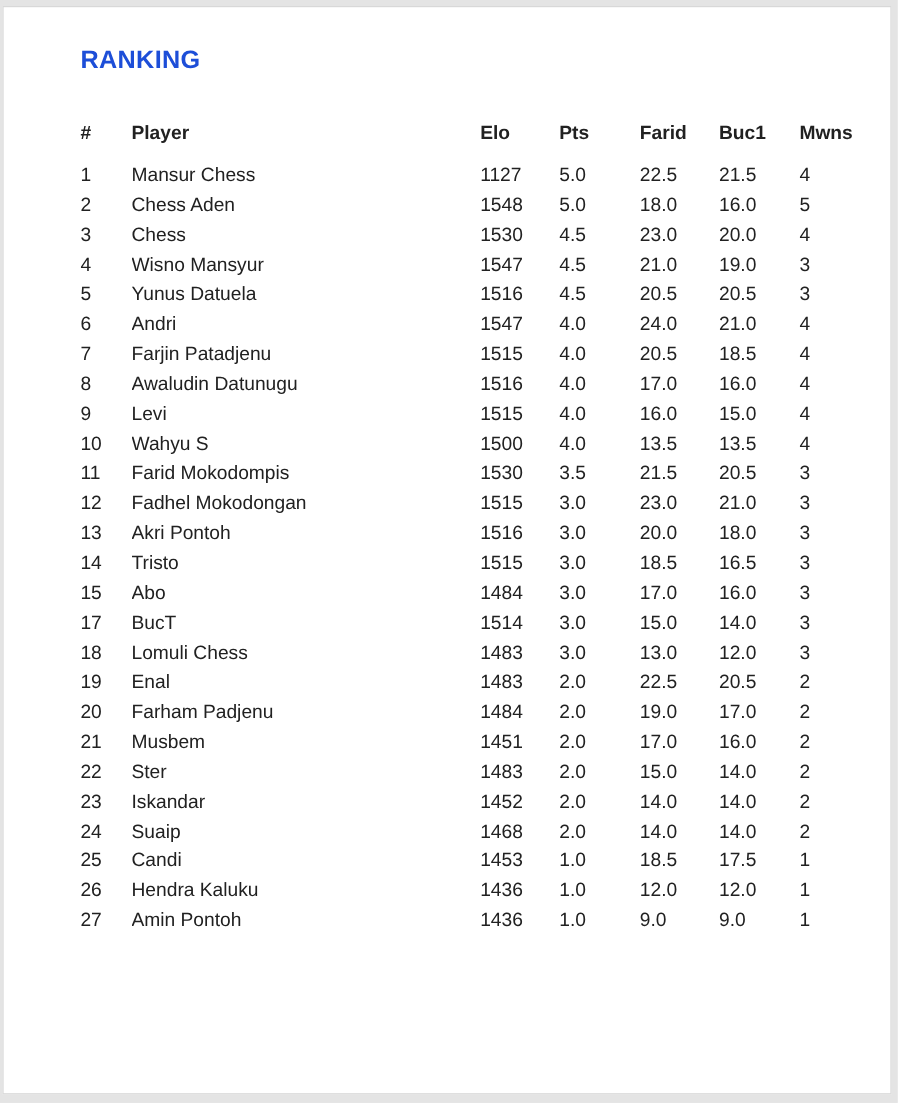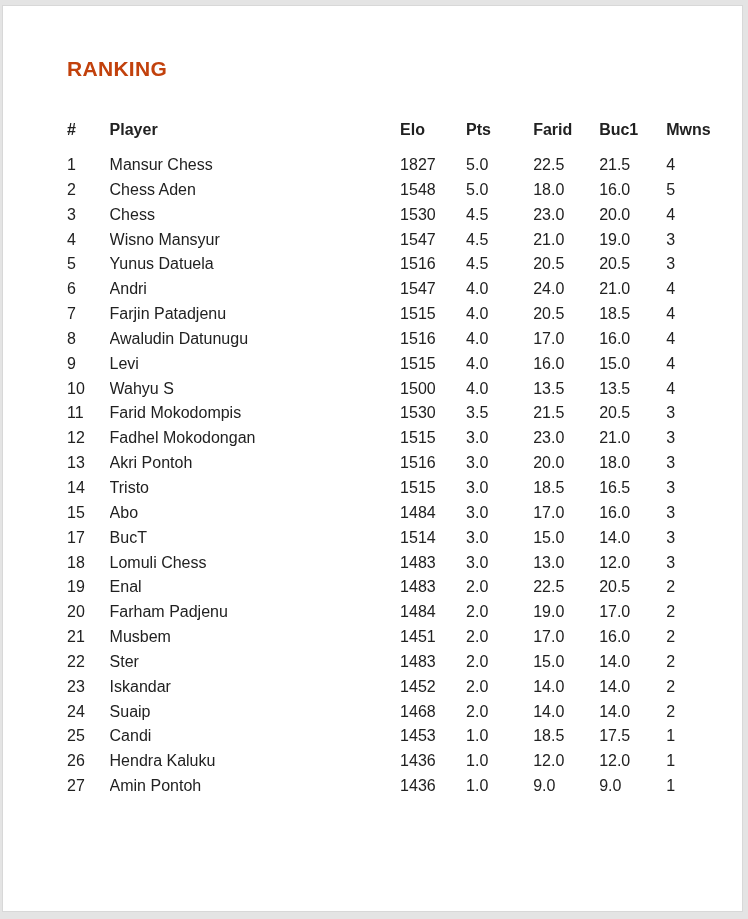--- a/index.html
+++ b/index.html
@@ -14,25 +14,25 @@
     top: 5px; left: 2px; right: 5px; bottom: 7px;
     background: #ffffff;
     border: 1px solid #d8d8d8;
     overflow: hidden;
   }
   .content {
     padding-left: 64px;
     padding-right: 20px;
   }
   .page-title {
-    margin-top: 50px;
+    margin-top: 32px;
     font-size: 21px;
     font-weight: 700;
     letter-spacing: 0.3px;
-    color: #c2410c;
+    color: #1d4ed8;
     line-height: 26px;
   }
   table.ranking {
     margin-top: 38px;
     border-collapse: collapse;
     table-layout: fixed;
     width: 662px;
     color: #212121;
   }
   col.c-rank  { width: 40px; }
@@ -88,21 +88,21 @@
           <th>Pts</th>
           <th>Farid</th>
           <th>Buc1</th>
           <th>Mwns</th>
         </tr>
       </thead>
       <tbody id="ranking-body">
           <tr>
             <td>1</td>
             <td>Mansur Chess</td>
-            <td>1827</td>
+            <td>1127</td>
             <td>5.0</td>
             <td>22.5</td>
             <td>21.5</td>
             <td>4</td>
           </tr>
           <tr>
             <td>2</td>
             <td>Chess Aden</td>
             <td>1548</td>
             <td>5.0</td>

